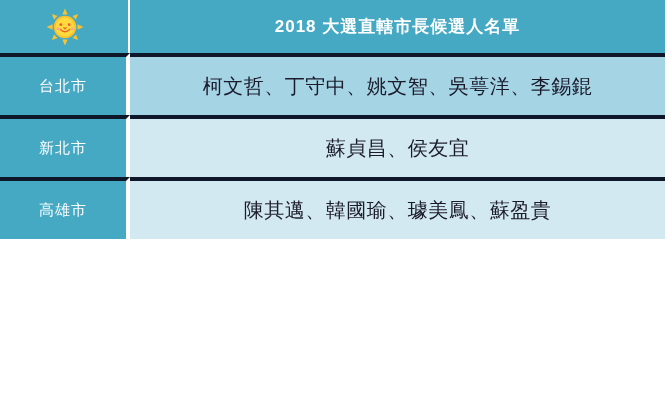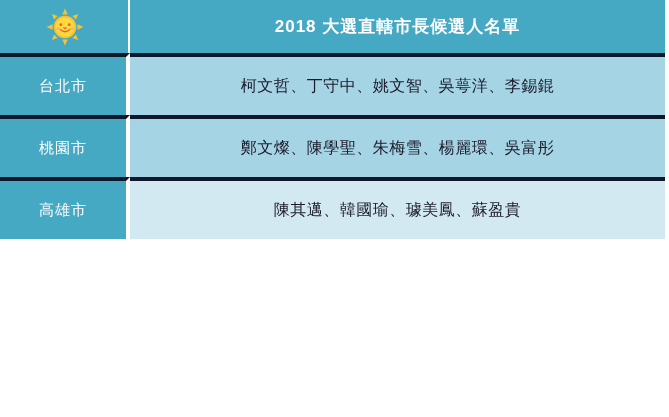--- a/index.html
+++ b/index.html
@@ -86,21 +86,21 @@
     color: #ffffff;
     font-size: 15px;
     letter-spacing: 1px;
     white-space: nowrap;
   }
   .data-row td.names-cell {
     text-align: center;
   }
   .names-label {
     color: #1b1b2b;
-    font-size: 16px;
+    font-size: 20px;
     letter-spacing: 0.5px;
     white-space: nowrap;
   }
 
   .data-row.odd td.names-cell  { background: #a5d5e5; }
   .data-row.even td.names-cell { background: #d3e9f2; }
 </style>
 </head>
 <body>
 
@@ -138,29 +138,29 @@
 
       <tr class="data-row odd">
         <td class="city-cell">
           <span class="city-label">台北市</span>
         </td>
         <td class="names-cell">
           <span class="names-label">柯文哲、丁守中、姚文智、吳萼洋、李錫錕</span>
         </td>
       </tr>
 
-
-      <tr class="data-row odd">
+      <tr class="data-row even">
         <td class="city-cell">
-          <span class="city-label">桃園市</span>
+          <span class="city-label">新北市</span>
         </td>
         <td class="names-cell">
-          <span class="names-label">鄭文燦、陳學聖、朱梅雪、楊麗環、吳富彤</span>
+          <span class="names-label">蘇貞昌、侯友宜</span>
         </td>
       </tr>
+
 
 
 
       <tr class="data-row even">
         <td class="city-cell">
           <span class="city-label">高雄市</span>
         </td>
         <td class="names-cell">
           <span class="names-label">陳其邁、韓國瑜、璩美鳳、蘇盈貴</span>
         </td>

